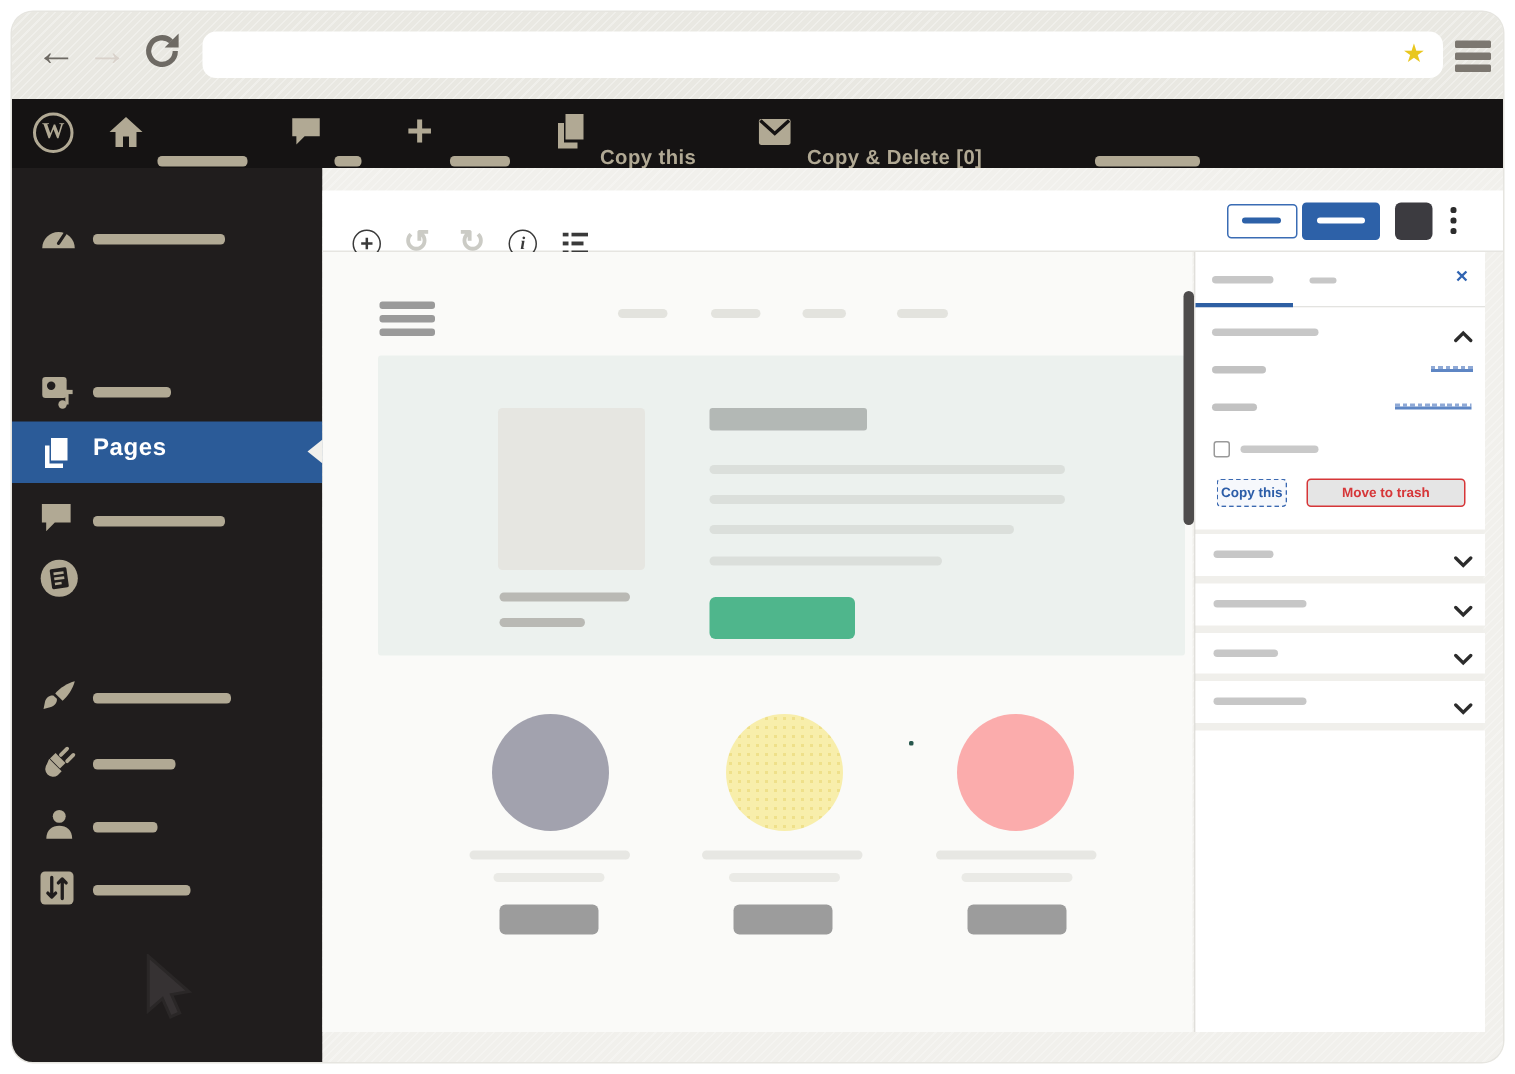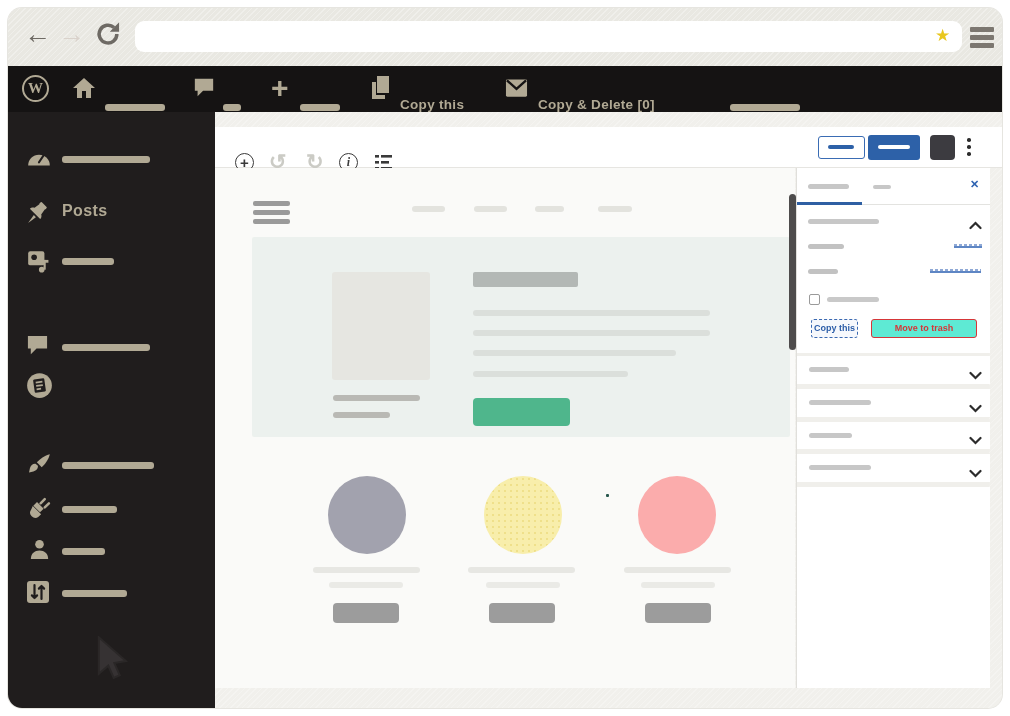--- a/index.html
+++ b/index.html
@@ -50,21 +50,21 @@
   .green-btn{position:absolute;left:221px;top:161px;width:97px;height:28px;background:#4fb68c;border-radius:4px;border:none;}
   .circle{position:absolute;width:78px;height:78px;border-radius:50%;top:308px;}
   .card-btn{position:absolute;top:435px;width:66px;height:20px;background:#9c9c9c;border-radius:4px;border:none;}
   
   .panel{position:absolute;left:581px;top:56px;width:193px;height:520px;background:#f0efeb;border-left:1px solid #e0dfdb;}
   .pn-white{position:absolute;left:0;width:193px;background:#ffffff;}
   .pn-dash{position:absolute;height:5px;background:#c7c7c7;border-radius:2.5px;}
   .pn-link{position:absolute;height:4px;background:repeating-linear-gradient(90deg,#8fa9d6 0 3px,rgba(0,0,0,0) 3px 5px);
            border-bottom:2px solid #5e86c4;}
   .chev{position:absolute;width:13px;height:9px;}
-  .pn-btn{position:absolute;height:19px;border-radius:3px;background:#5eead4;font-size:9px;font-weight:bold;
+  .pn-btn{position:absolute;height:19px;border-radius:3px;background:#e5e5e5;font-size:9px;font-weight:bold;
           text-align:center;line-height:17px;padding:0;}
   .scrollbar{position:absolute;left:574px;top:82px;width:7px;height:156px;background:#4e4c4c;border-radius:4px;z-index:5;}
   .checkbox{position:absolute;width:11px;height:11px;border:1.4px solid #9a9a9a;border-radius:2px;background:#ffffff;}
   .cursor{position:absolute;left:85px;top:524px;}
 </style>
 </head>
 <body>
 
 <div class="stage">
  <div class="window">
@@ -125,40 +125,41 @@
   <div class="sidebar">
     <div class="sb-row" style="top:34px;">
       <span class="sb-icon">
         <svg width="26" height="26" viewBox="0 0 24 24">
           <path d="M2 18a10 10 0 0 1 20 0z" fill="#b1a994"></path>
           <path d="M12 15 16 9" stroke="#201d1d" stroke-width="2" stroke-linecap="round"></path>
         </svg>
       </span>
       <i class="sb-dash" style="width:88px;"></i>
     </div>
-    <div class="sb-row" style="top:88px;">
-      <span class="sb-icon">
-        <svg width="25" height="25" viewBox="0 0 24 24">
-          <path d="M15 2c-1.2.2-2 1-2.2 2l-4.6 3.4c-1.6-.6-3.4-.2-4.5 1l9.9 9.9c1.2-1.1 1.6-2.9 1-4.5L18 9.2c1-.2 1.8-1 2-2.2z" fill="#b1a994"></path>
-          <path d="M7.5 14.5 2 22l7.5-5.5z" fill="#b1a994"></path>
-        </svg>
-      </span>
-      <span class="sb-label">Posts</span>
-    </div>
     <div class="sb-row" style="top:136px;">
       <span class="sb-icon">
         <svg width="26" height="26" viewBox="0 0 24 24">
           <rect x="2" y="3" width="15" height="13" rx="2" fill="#b1a994"></rect>
           <circle cx="7.5" cy="8.5" r="2.6" fill="#201d1d"></circle>
           <circle cx="14.5" cy="20" r="2.6" fill="#b1a994"></circle>
           <rect x="16.2" y="11" width="2" height="9" fill="#b1a994"></rect>
           <path d="M16.2 11h4.5v2.6h-4.5z" fill="#b1a994"></path>
         </svg>
       </span>
       <i class="sb-dash" style="width:52px;"></i>
+    </div>
+    <div class="sb-active">
+      <span class="sb-icon" style="top:9px;">
+        <svg width="24" height="24" viewBox="0 0 24 24">
+          <path d="M4 7v15h12v-3H7V7z" fill="#ffffff"></path>
+              <rect x="8" y="2" width="11" height="15" fill="#ffffff"></rect>
+        </svg>
+      </span>
+      <span class="sb-label">Pages</span>
+      <span class="notch"></span>
     </div>
     <div class="sb-row" style="top:222px;">
       <span class="sb-icon">
         <svg width="23" height="23" viewBox="0 0 24 24">
               <path d="M2 2h20v13H11l-6 6v-6H2z" fill="#b1a994"></path>
             </svg>
       </span>
       <i class="sb-dash" style="width:88px;"></i>
     </div>
     <div class="sb-row" style="top:260px;height:52px;">

